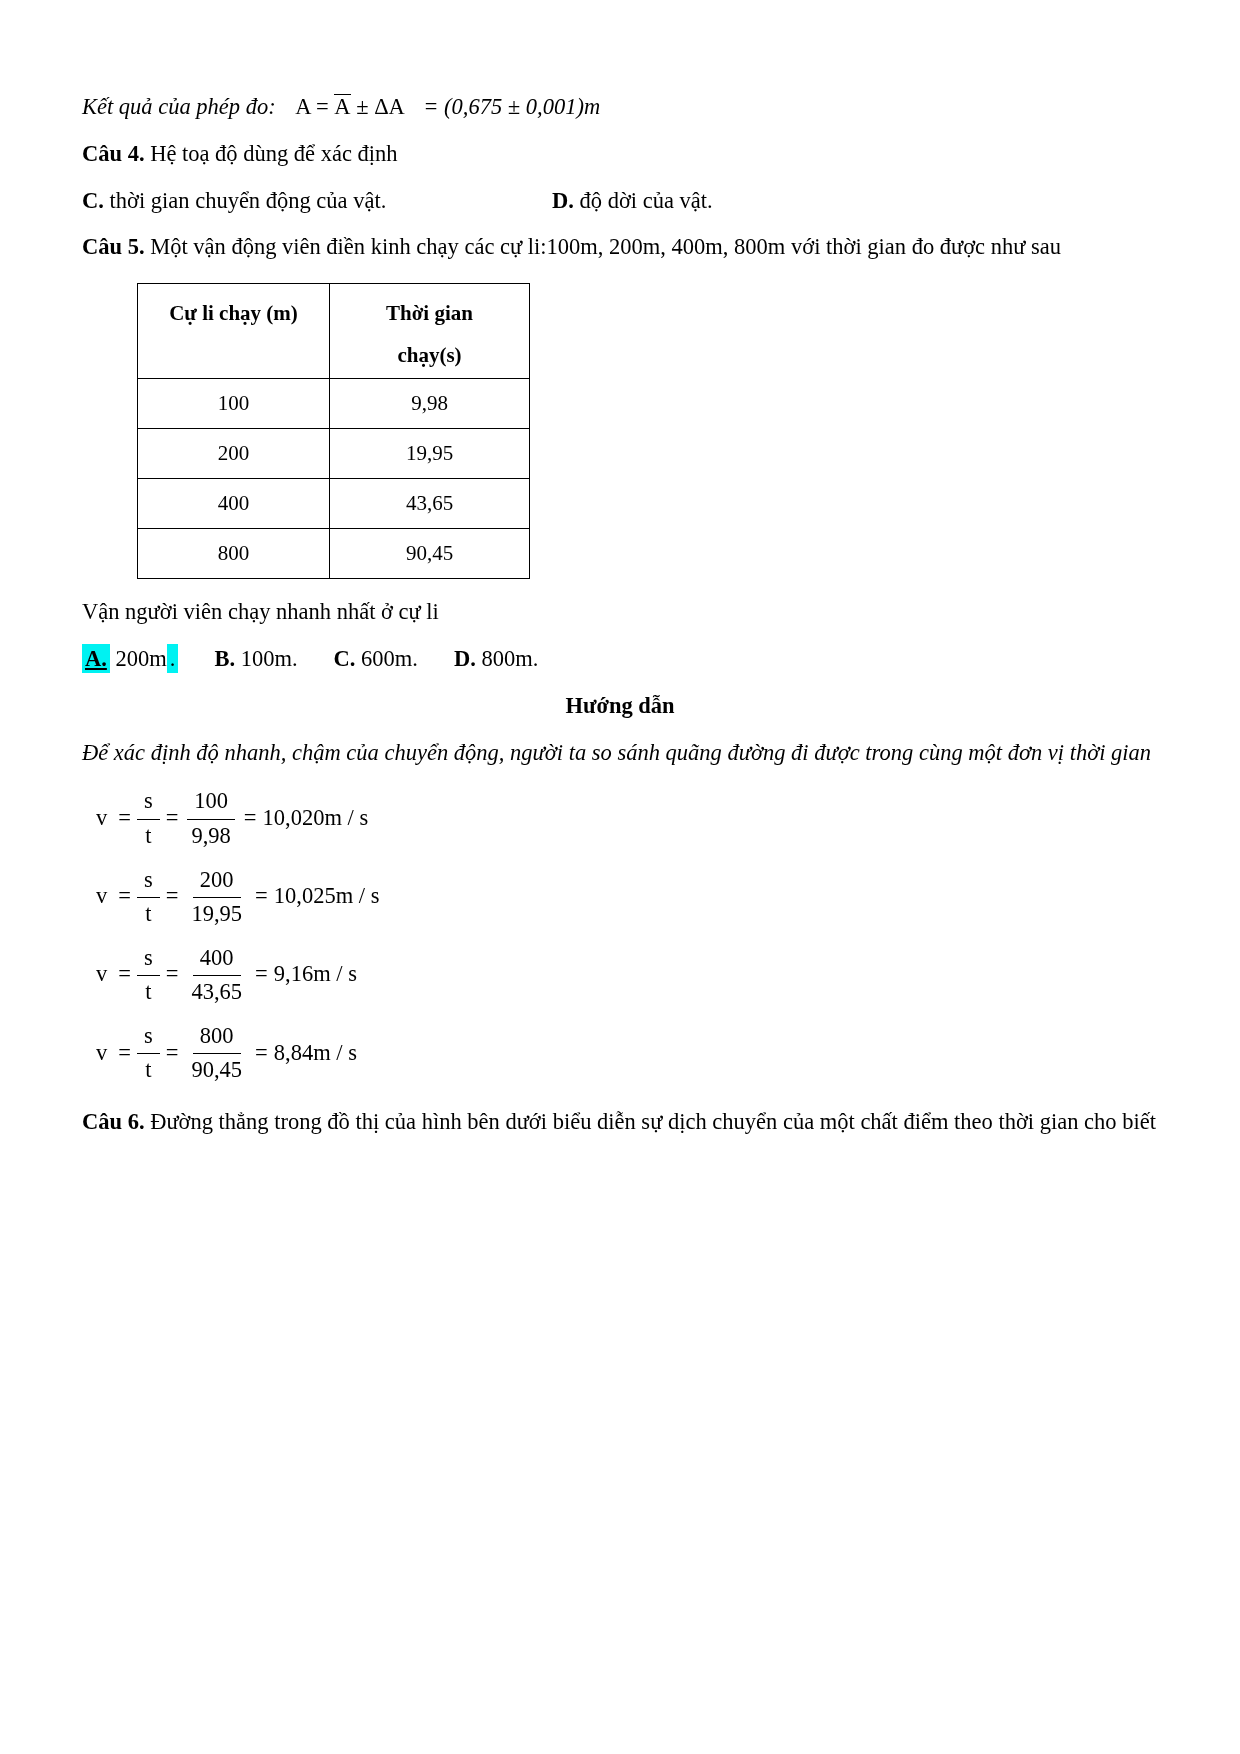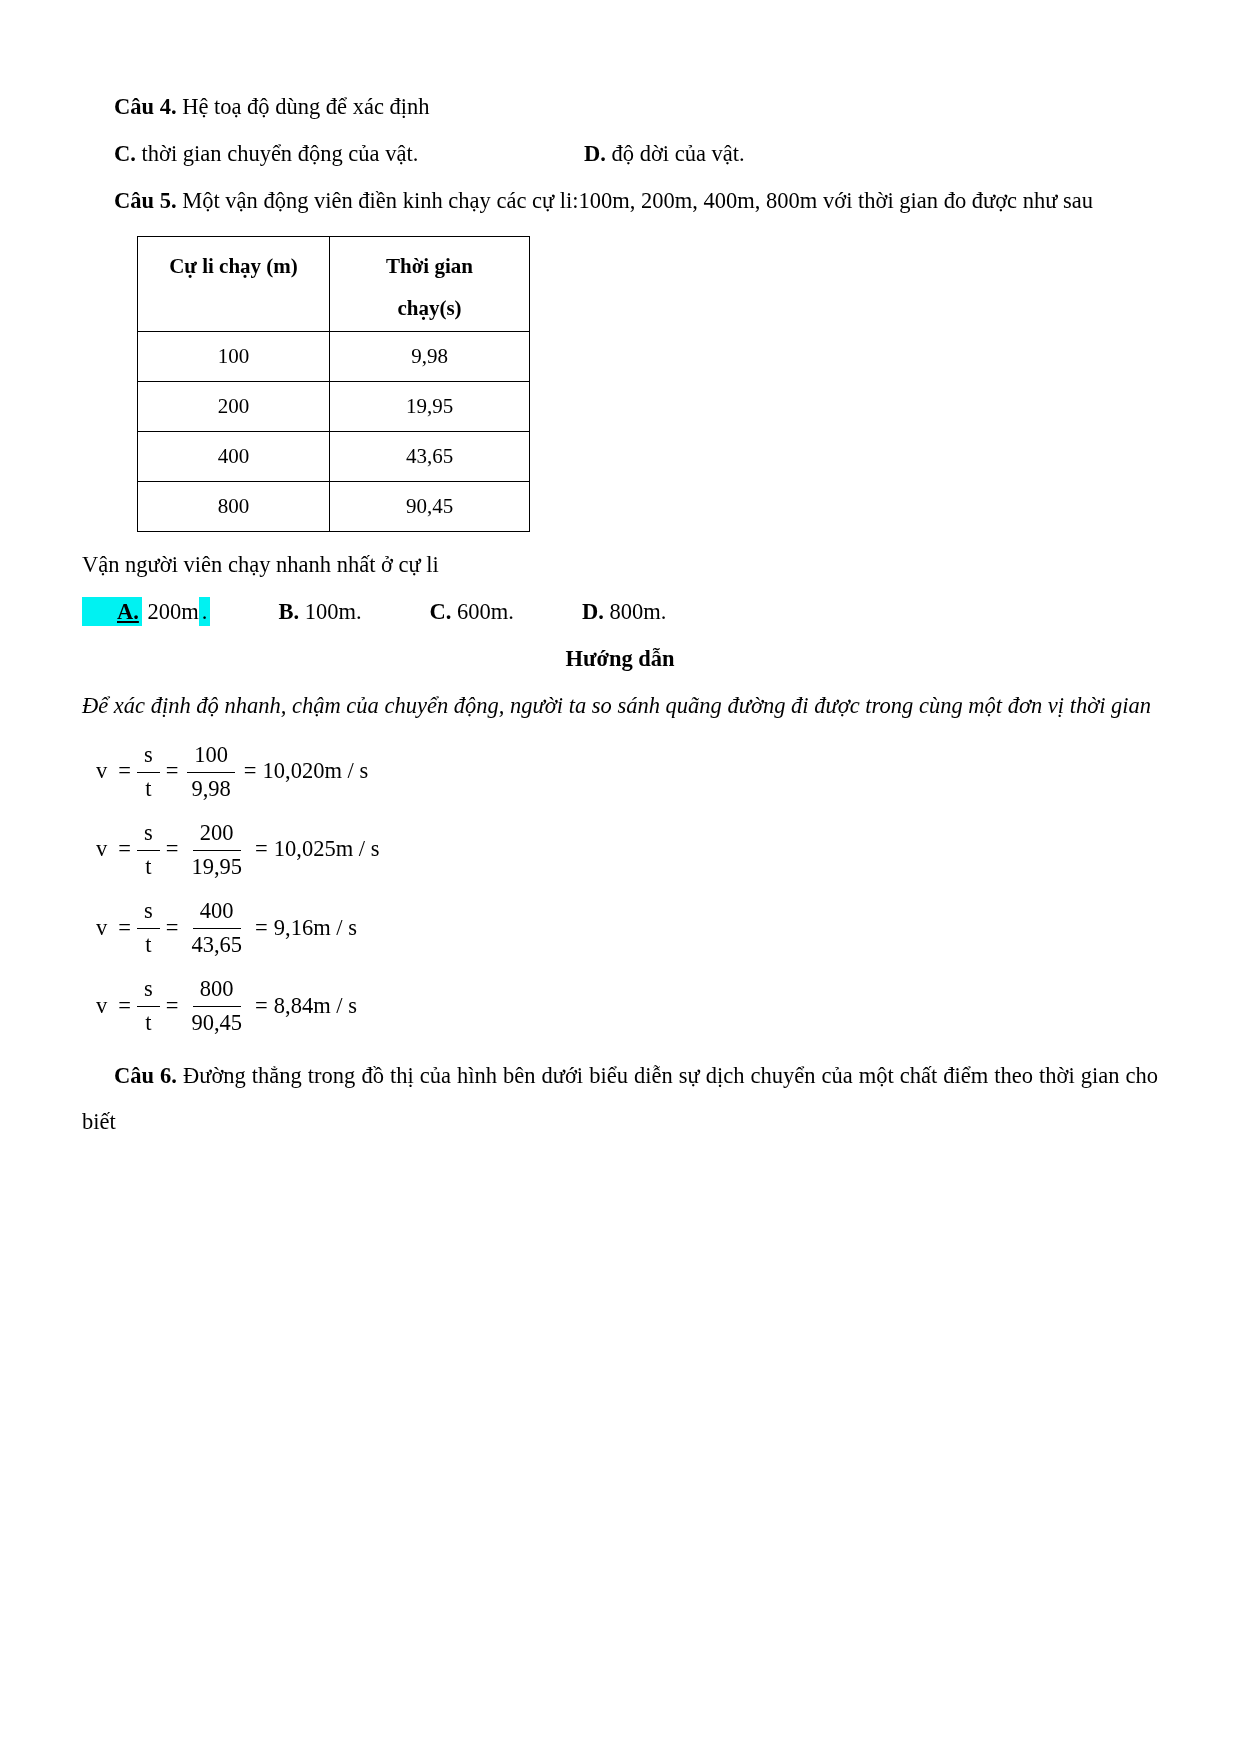--- a/index.html
+++ b/index.html
@@ -4,21 +4,21 @@
 <style>
   * { box-sizing: border-box; }
   html, body { margin: 0; padding: 0; background: #ffffff; }
   .page {
     width: 1240px; height: 1754px; position: relative;
     font-family: "Liberation Serif", serif;
     font-size: 22.5px; color: #000; background: #fff; overflow: hidden;
   }
   .content { padding: 84px 82px 0 82px; }
   p { margin: 0; line-height: 2.08; }
-  .bold { font-weight: bold; margin-left: 32px; }
+  .bold { font-weight: bold; }
   .italic { font-style: italic; }
   .ul { text-decoration: underline; }
   .justify { text-align: justify; }
   .center { text-align: center; }
   .hl { background: #00f2f2; padding: 2px 3px; }
   .gap-left { margin-left: 14px; }
   .overline { border-top: 1.6px solid #000; padding-top: 0px; display: inline-block; line-height: 1.1; }
 
   .options-row { display: flex; line-height: 2.08; }
   .opt-cell-1a { width: 405px; }
@@ -48,20 +48,27 @@
   .frac .den { display: block; padding: 2px 7px 0 7px; }
 
   .guide-title { font-weight: bold; }
 </style>
 </head>
 <body>
 
 <div class="page">
   <div class="content">
 
+    <p>
+      <span class="italic">Kết quả của phép đo:</span>
+      <span class="gap-left">A =</span>
+      <span class="overline">A</span>
+      <span>± ΔA</span>
+      <span class="italic gap-left">= (0,675 ± 0,001)m</span>
+    </p>
 
     <p>
       <span class="bold">Câu 4.</span>
       <span>Hệ toạ độ dùng để xác định</span>
     </p>
 
 
     <div class="options-row">
       <div class="opt-cell-1b">
         <span class="bold">C.</span>

